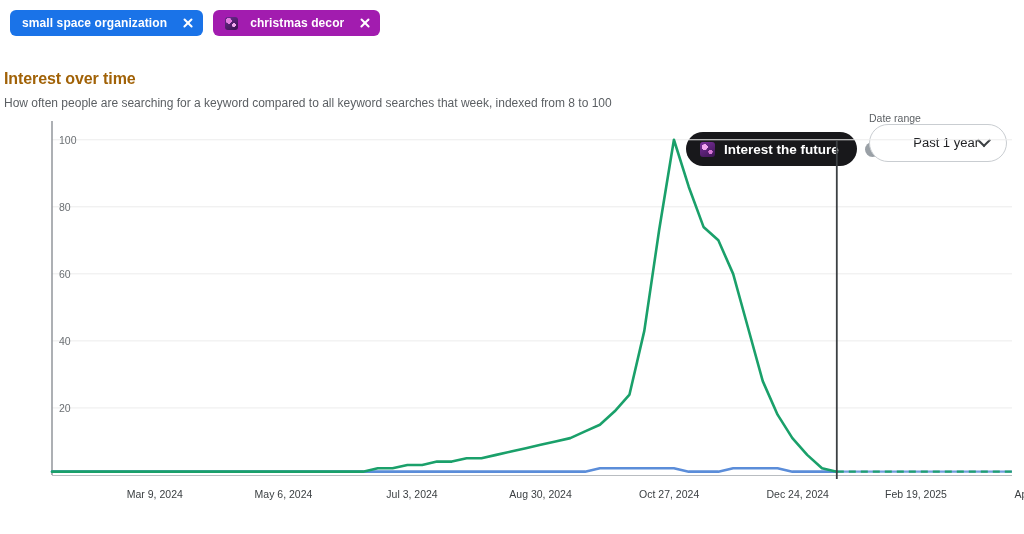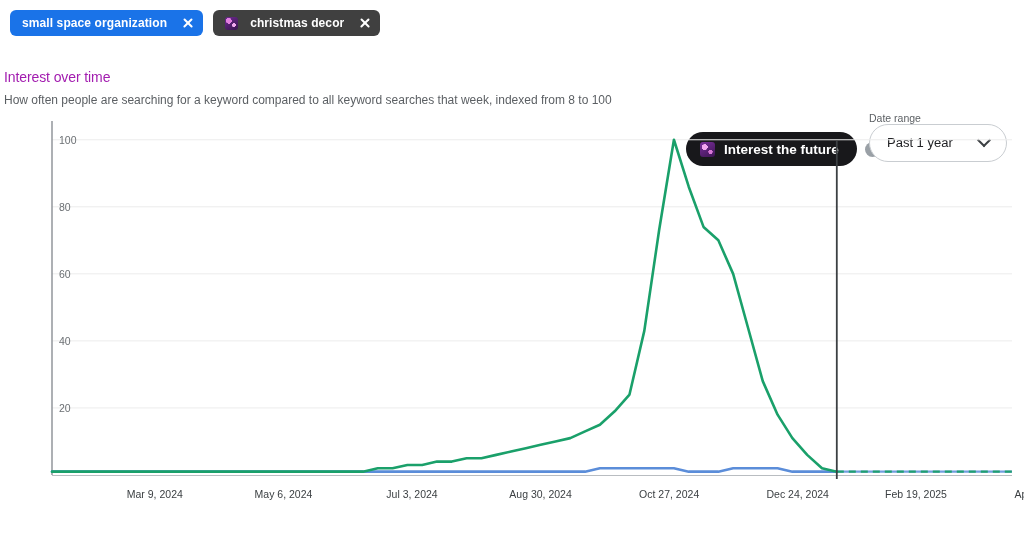--- a/index.html
+++ b/index.html
@@ -64,23 +64,23 @@
       linear-gradient(150deg, #6c2a8e 0%, #3a1450 100%);
   }
 
   
   .head-wrap {
     position: relative;
     padding: 30px 0 0 4px;
     height: 78px;
   }
   .page-title {
-    font-size: 14px;
-    font-weight: 400;
-    color: #a21caf;
+    font-size: 16px;
+    font-weight: 700;
+    color: #a16207;
     letter-spacing: -.1px;
     margin: 0;
     line-height: 1.1;
   }
   .page-subtitle {
     font-size: 12px;
     color: #5b5f63;
     margin: 9px 0 0 0;
     line-height: 1.1;
   }
@@ -147,21 +147,21 @@
     line-height: 1;
   }
   .daterange-select {
     width: 138px;
     height: 38px;
     border: 1px solid #c9cdd1;
     border-radius: 19px;
     background: #ffffff;
     display: flex;
     align-items: center;
-    justify-content: space-between;
+    justify-content: flex-end;
     padding: 0 17px 0 17px;
     font-size: 13px;
     color: #202124;
     cursor: pointer;
   }
   .chevron {
     width: 10px; height: 10px;
     border-right: 2px solid #3c4043;
     border-bottom: 2px solid #3c4043;
     transform: rotate(45deg) translate(-2px,-2px);
@@ -188,21 +188,21 @@
   }
 </style>
 </head>
 <body>
 
 <div class="chips-bar">
   <div class="chip" style="background: rgb(26, 115, 232);">
     <span class="chip-label">small space organization</span>
     <span class="chip-close"></span>
   </div>
-  <div class="chip" style="background: #404040;">
+  <div class="chip" style="background: #a21caf;">
     <span class="chip-sparkle"></span>
     <span class="chip-label">christmas decor</span>
     <span class="chip-close"></span>
   </div>
 </div>
 
 <div class="head-wrap">
   <h1 class="page-title">Interest over time</h1>
   <p class="page-subtitle">How often people are searching for a keyword compared to all keyword searches that week, indexed from 8 to 100</p>
 

